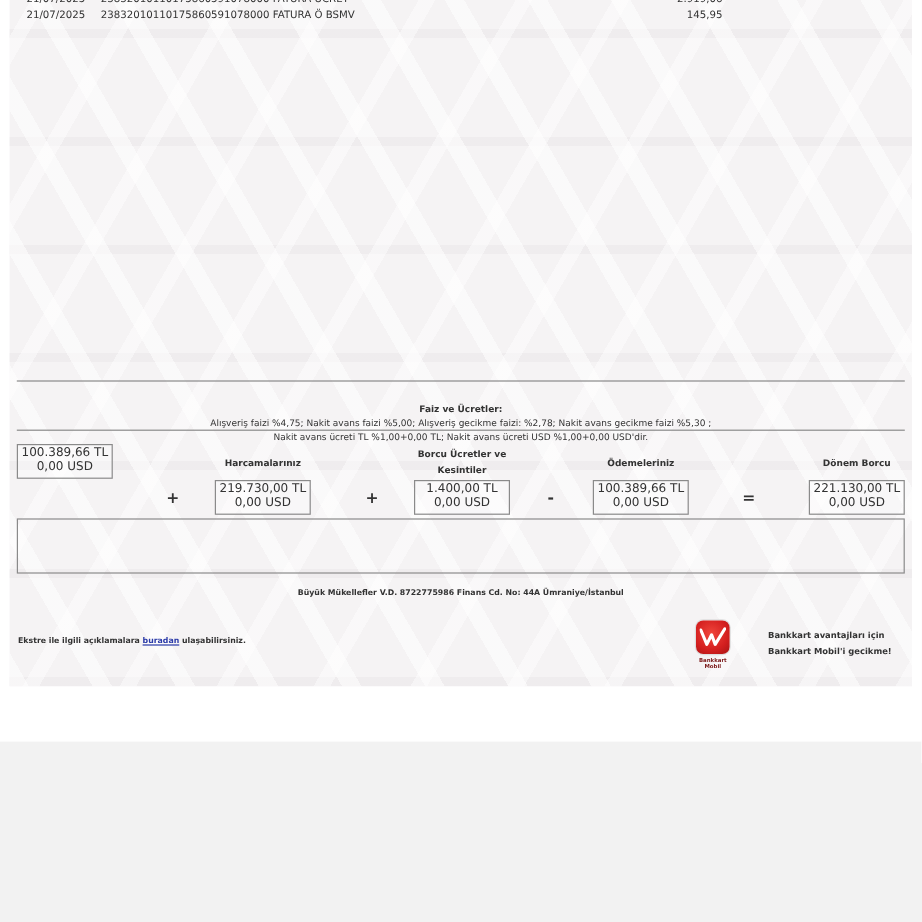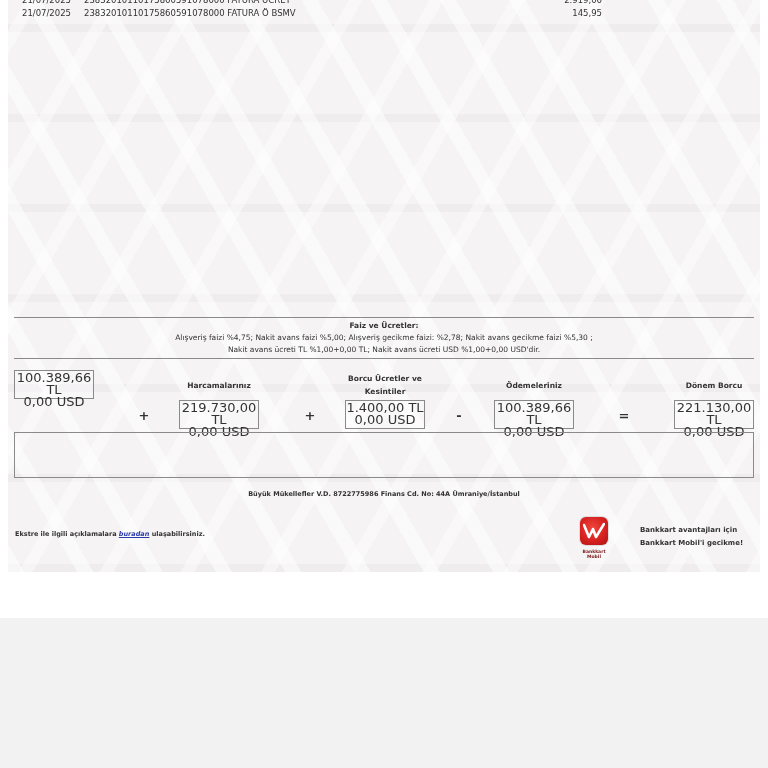--- a/index.html
+++ b/index.html
@@ -56,21 +56,21 @@
       top: 317px;
       width: 740px;
       height: 40px;
       border-top: 1.5px solid #8a8a8a;
       border-bottom: 1.5px solid #8a8a8a;
       text-align: center;
       font-size: 7.5px;
       line-height: 12px;
       color: #333;
     }
-    .fees .title { font-weight: bold; margin-top: 2px; }
+    .fees .title { font-weight: bold; margin-top: 17px; }
 
     .summary {
       position: absolute;
       left: 6px;
       top: 370px;
       width: 740px;
       height: 62px;
     }
     .col {
       position: absolute;
@@ -84,21 +84,21 @@
       color: #333;
       height: 30px;
       display: flex;
       align-items: center;
       justify-content: center;
       line-height: 13px;
     }
     .col .box {
       border: 1px solid #8a8a8a;
       height: 26px;
-      font-size: 13px;
+      font-size: 10px;
       line-height: 12px;
       padding-top: 1px;
       background: rgba(255,255,255,0.35);
       color: #333;
     }
     .op {
       position: absolute;
       top: 38px;
       width: 20px;
       text-align: center;
@@ -128,21 +128,20 @@
       position: absolute;
       left: 7px;
       top: 530px;
       font-size: 6.5px;
       font-weight: bold;
       color: #333;
     }
     .ekstre a {
       color: #2a3aa8;
       text-decoration: underline;
-      font-style: italic;
     }
     .app-icon {
       position: absolute;
       left: 572px;
       top: 517px;
       width: 28px;
       height: 28px;
       border-radius: 6px;
       background: radial-gradient(circle at 45% 40%, #f0463c 0%, #d41f1f 60%, #a81414 100%);
       box-shadow: 0 0 0 1px #ddd;

